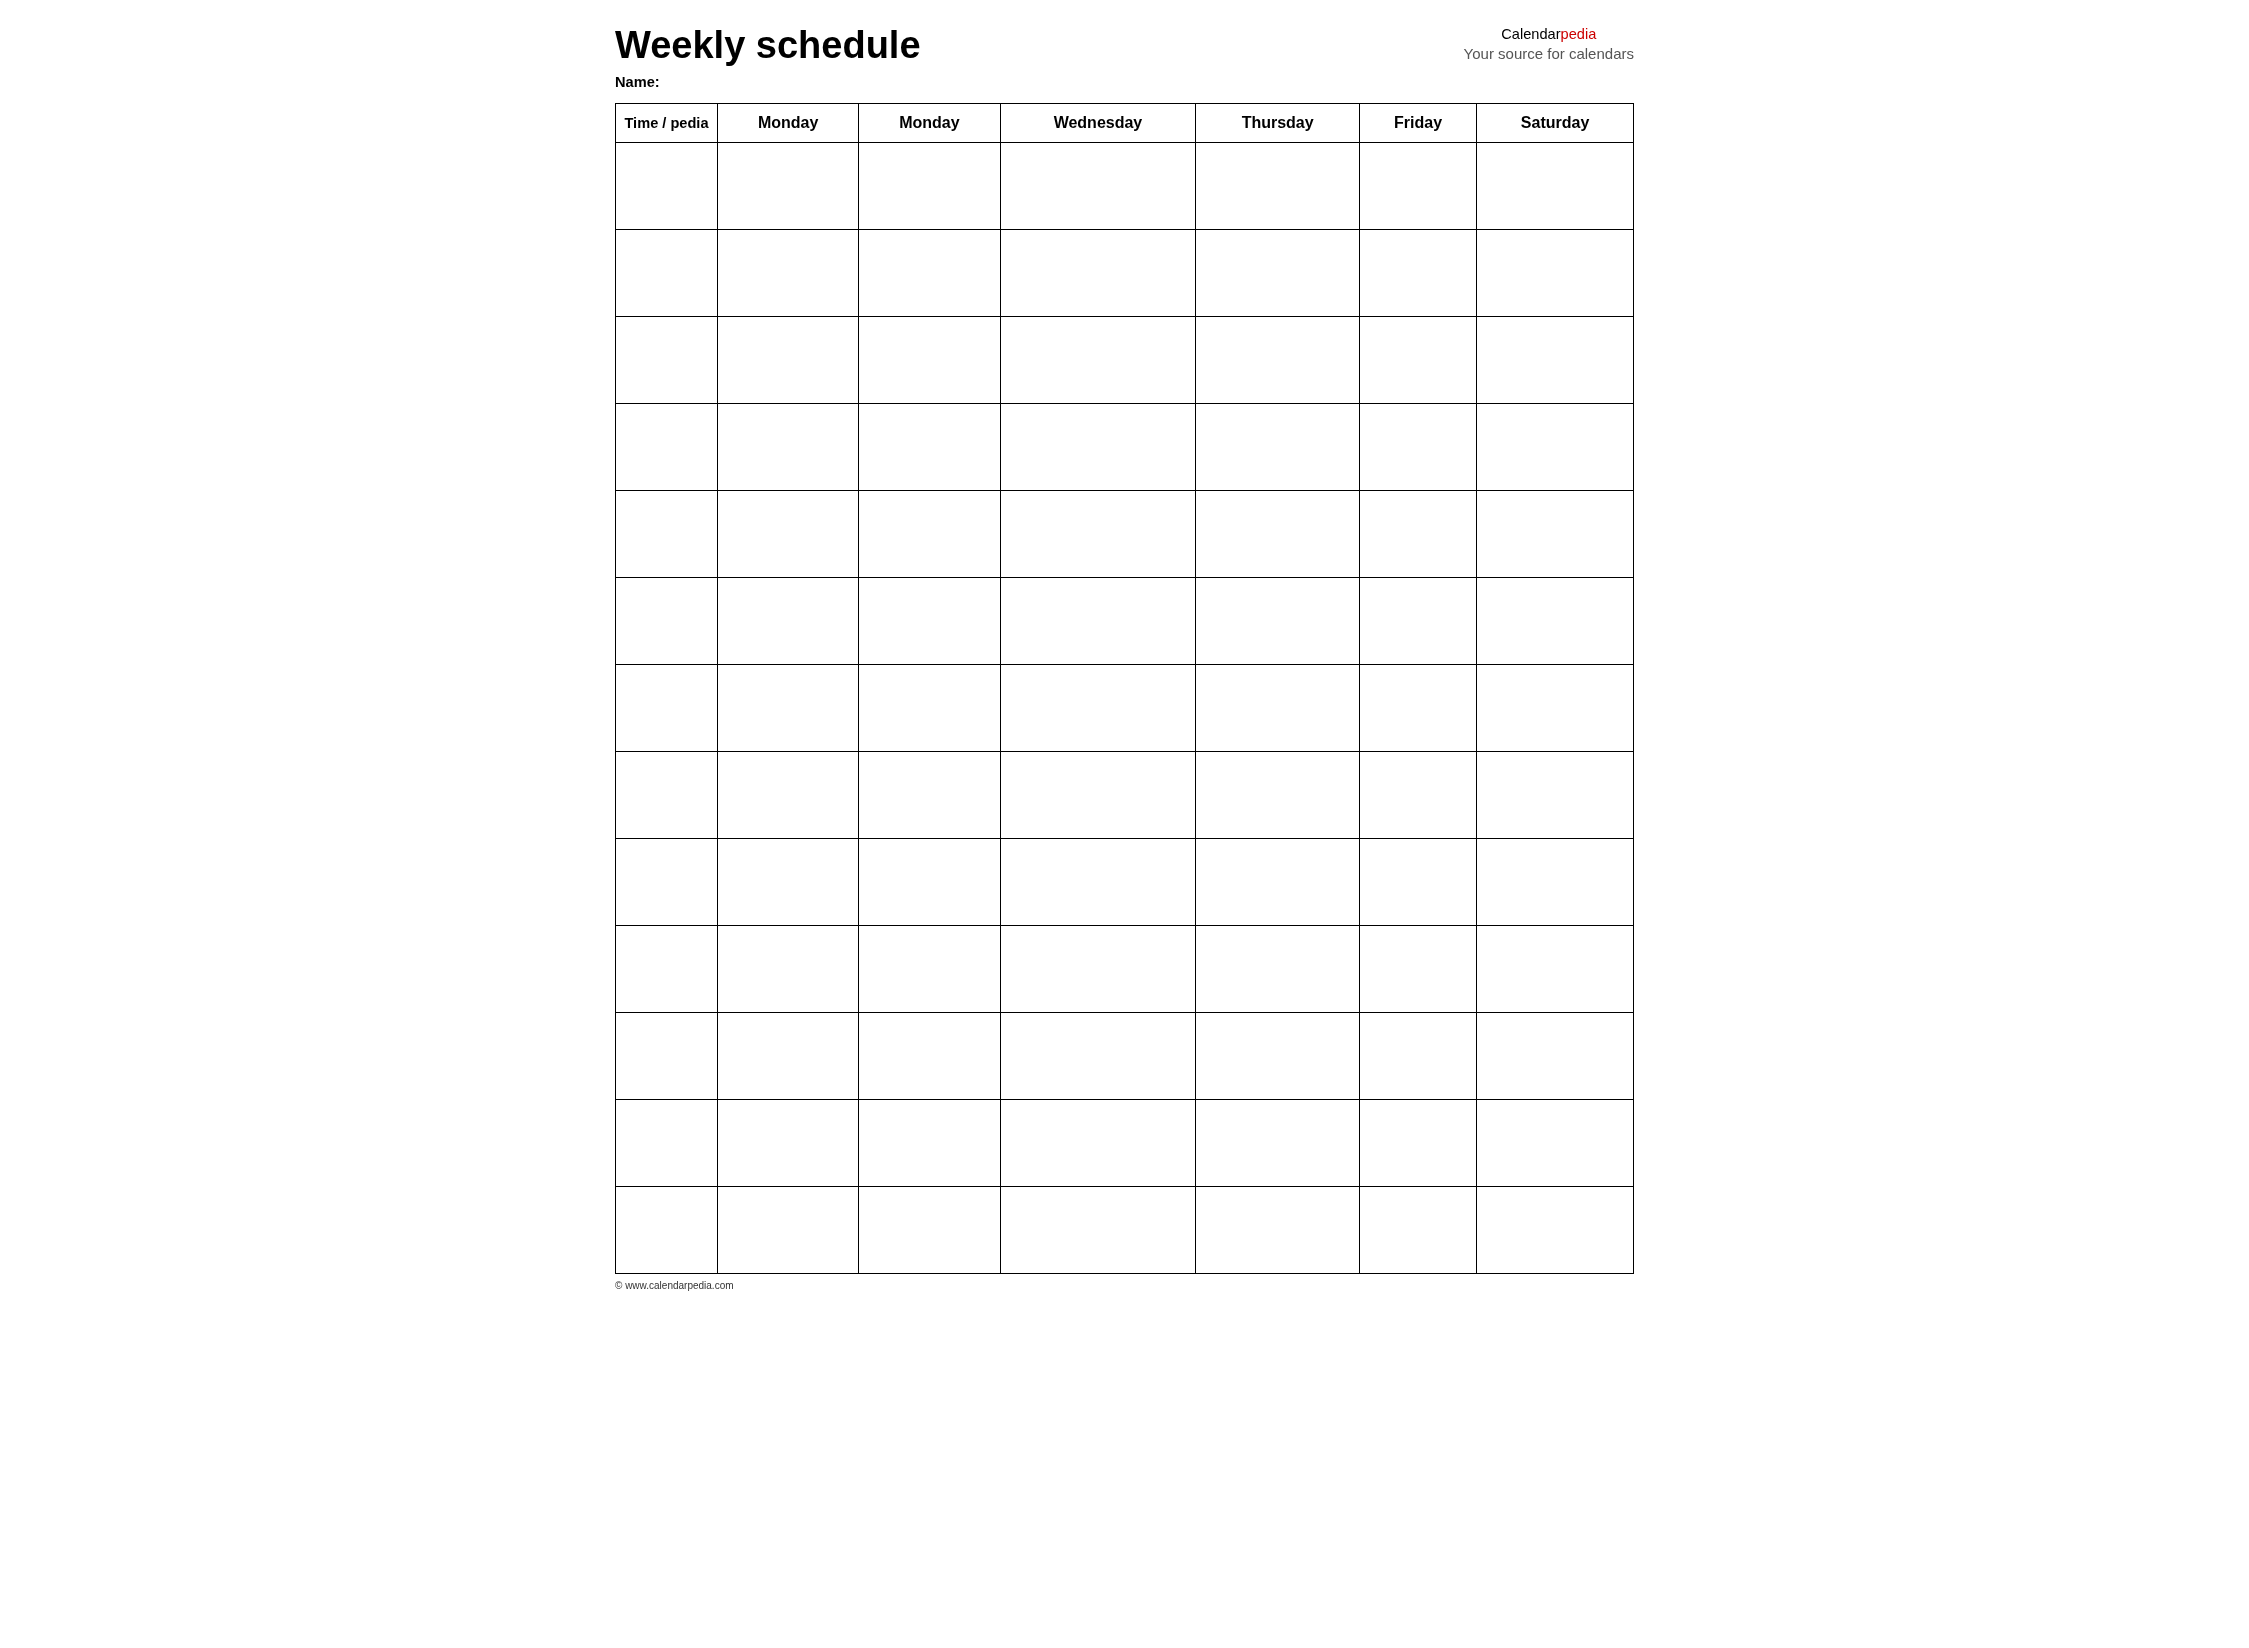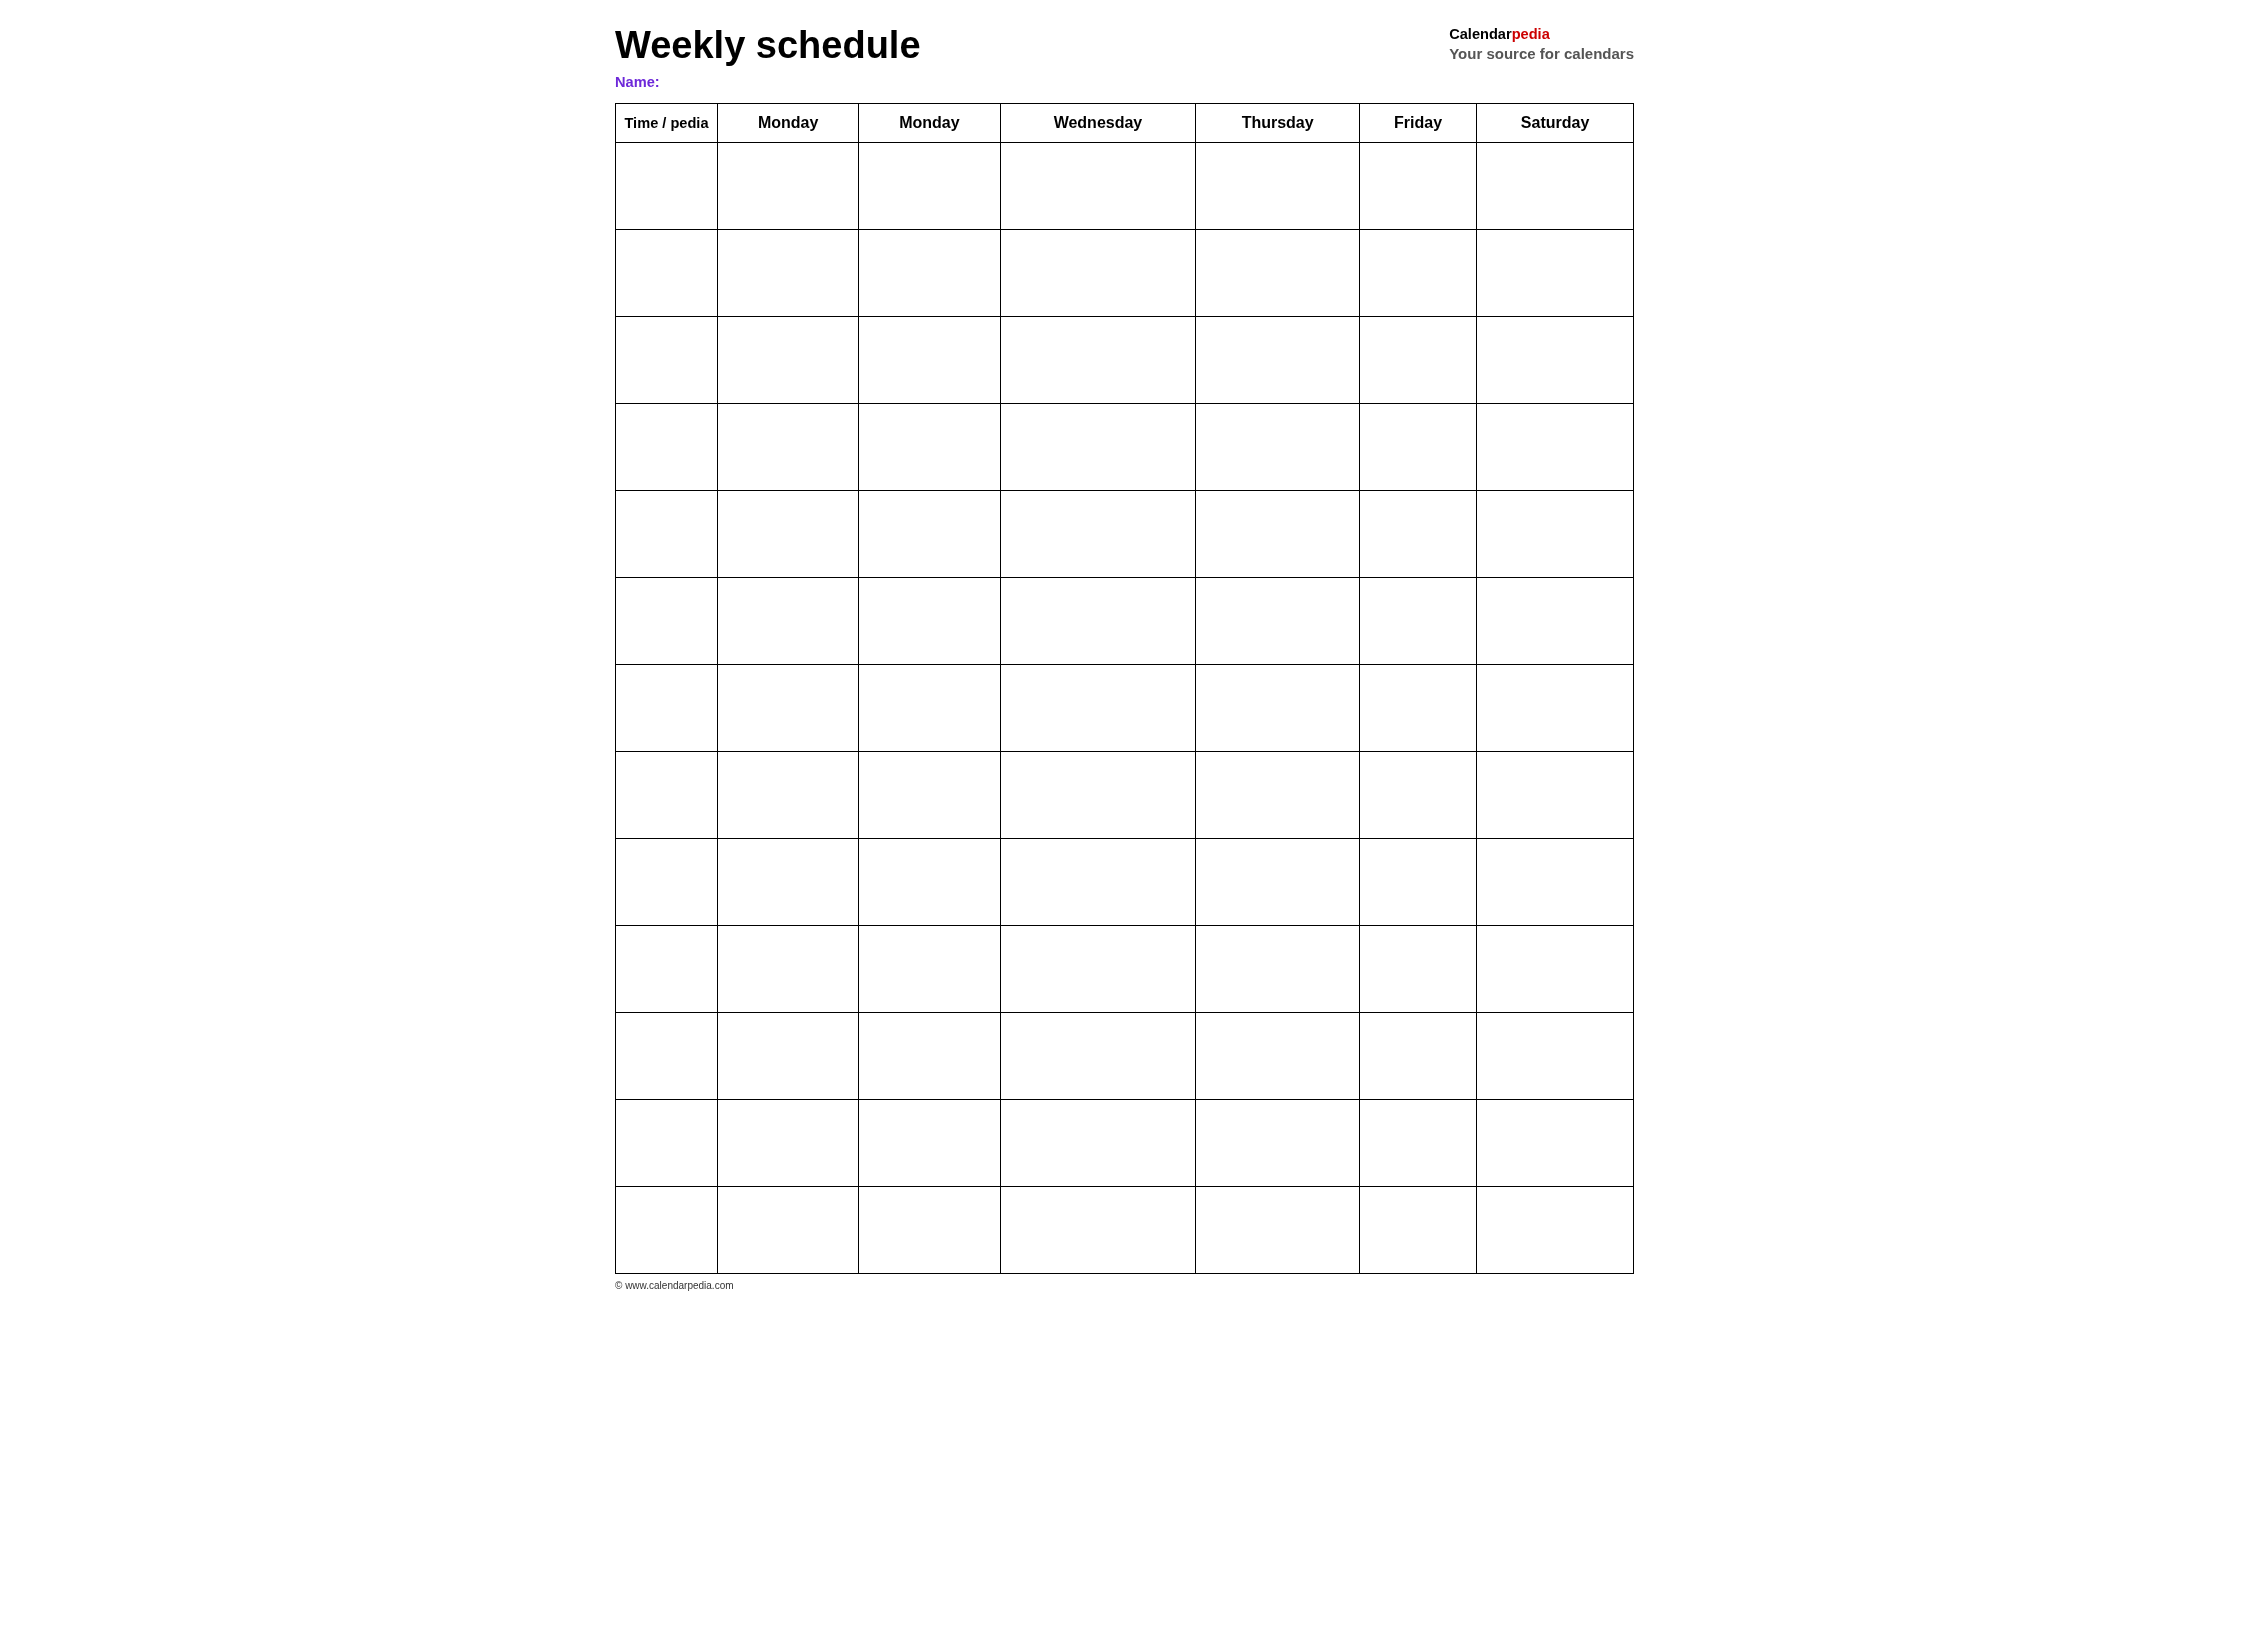--- a/index.html
+++ b/index.html
@@ -28,43 +28,42 @@
     }
 
     .page-title {
       font-size: 38px;
       font-weight: bold;
       color: #000000;
       line-height: 1.1;
     }
 
     .logo-container {
-      text-align: left;
+      text-align: center;
       line-height: 1.3;
-      font-weight: bold;
     }
 
     .logo-text {
       font-size: 14.6px;
       color: #000000;
     }
 
     .logo-text span.red {
       color: #cc0000;
     }
 
     .logo-subtitle {
       font-size: 15px;
       color: #555555;
     }
 
     .name-row {
       font-size: 14.6px;
       font-weight: bold;
-      color: #6d28d9;
+      color: #000000;
       margin-bottom: 13px;
     }
 
     .schedule-table {
       width: 100%;
       border-collapse: collapse;
       border: 1.8px solid #000000;
     }
 
     .schedule-table th,

